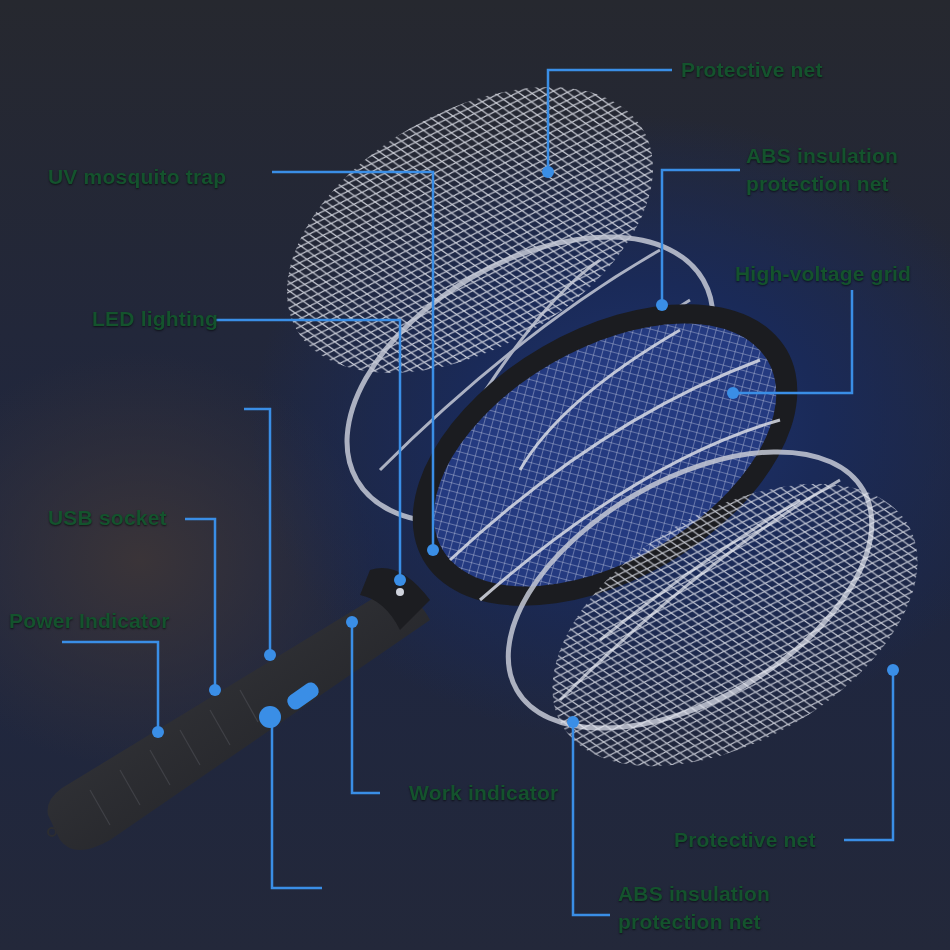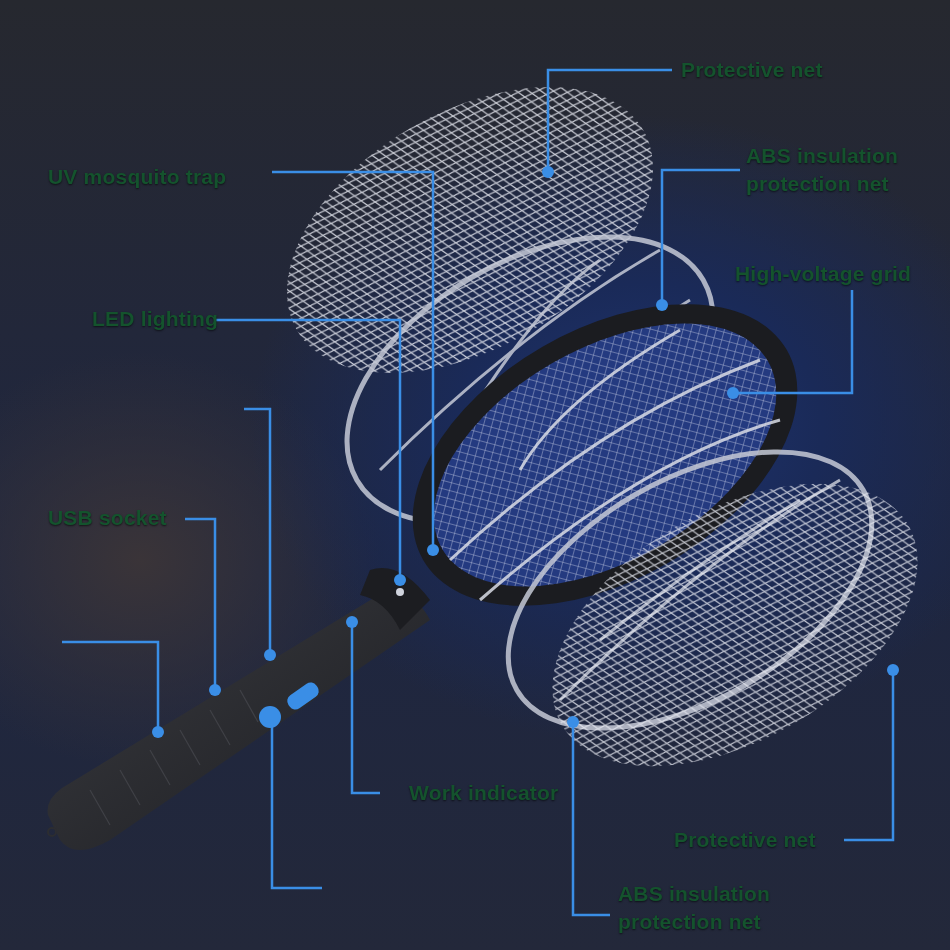--- a/index.html
+++ b/index.html
@@ -118,19 +118,20 @@
 
   <div class="label" style="left:681px; top:56px;">Protective net</div>
   <div class="label" style="left:48px; top:157px;margin-top:6px;">UV mosquito trap</div>
   <div class="label" style="left:746px; top:142px;">
     <div>ABS insulation</div>
     <div>protection net</div>
   </div>
   <div class="label" style="left:735px; top:260px;">High-voltage grid</div>
   <div class="label" style="left:62px; top:305px;margin-left:30px;">LED lighting</div>
   <div class="label" style="left:48px; top:504px;text-align:right;">USB socket</div>
+  <div class="label" style="left:9px; top:607px;">Power Indicator</div>
   <div class="label" style="left:409px; top:779px;">Work indicator</div>
   <div class="label" style="left:674px; top:826px;">Protective net</div>
   <div class="label" style="left:618px; top:880px;">
     <div>ABS insulation</div>
     <div>protection net</div>
   </div>
 </div>
 
 </body></html>

